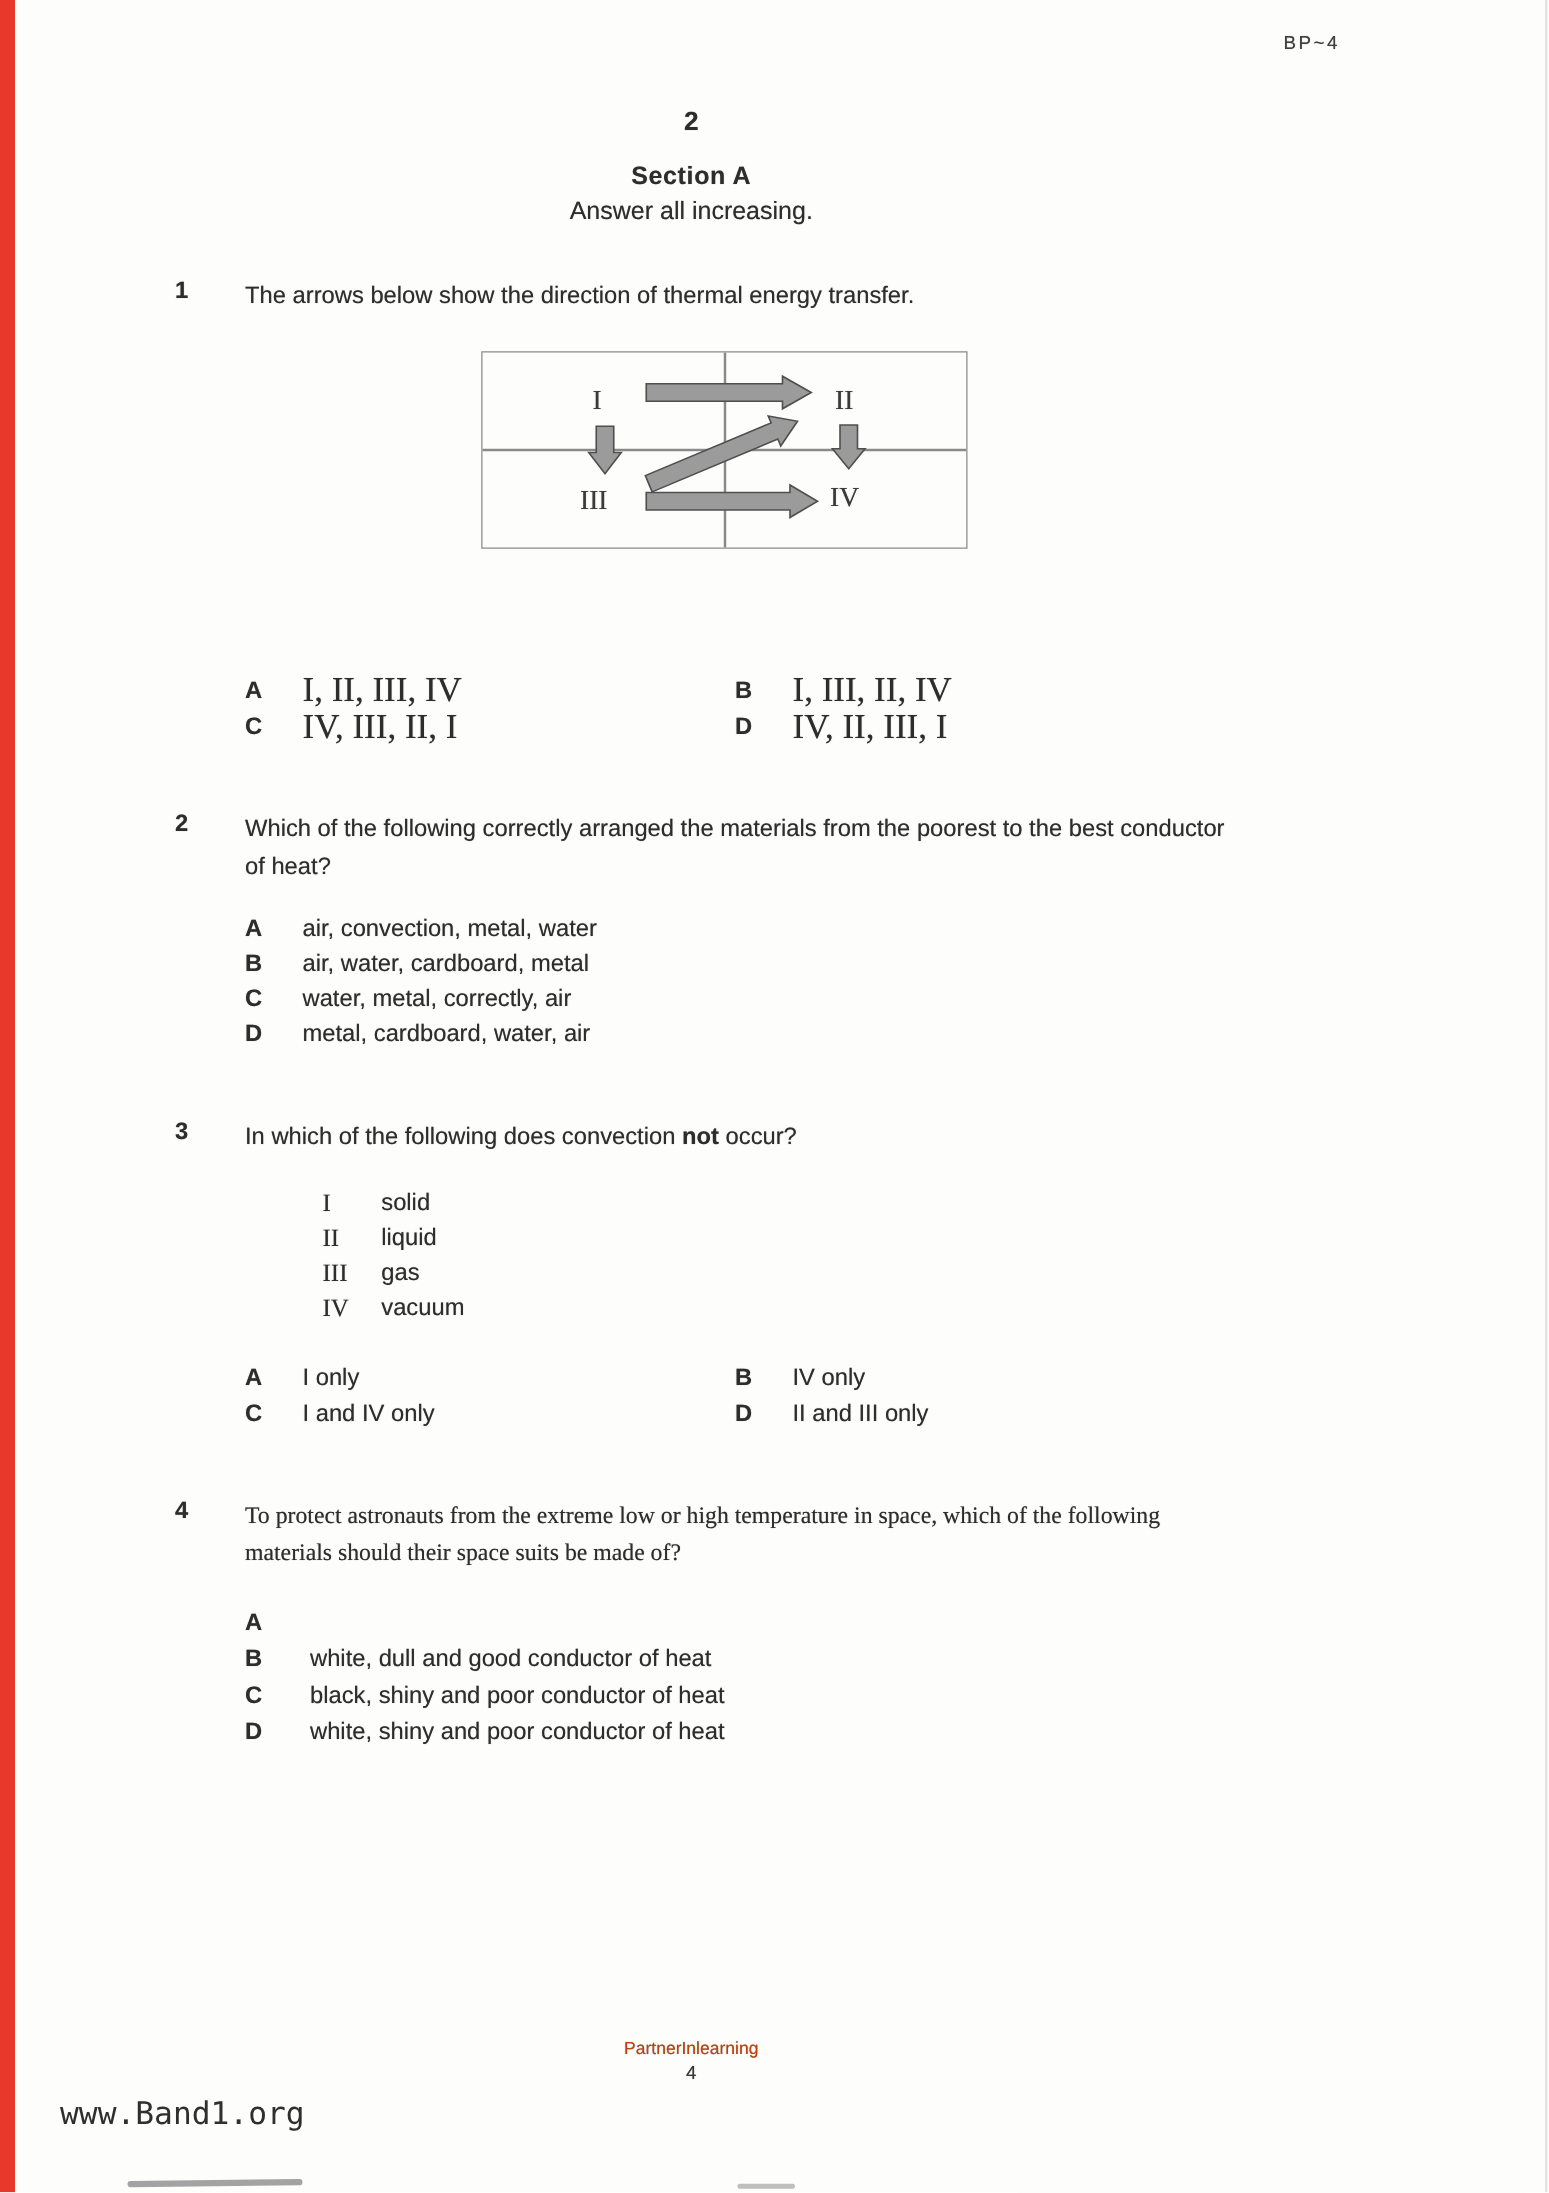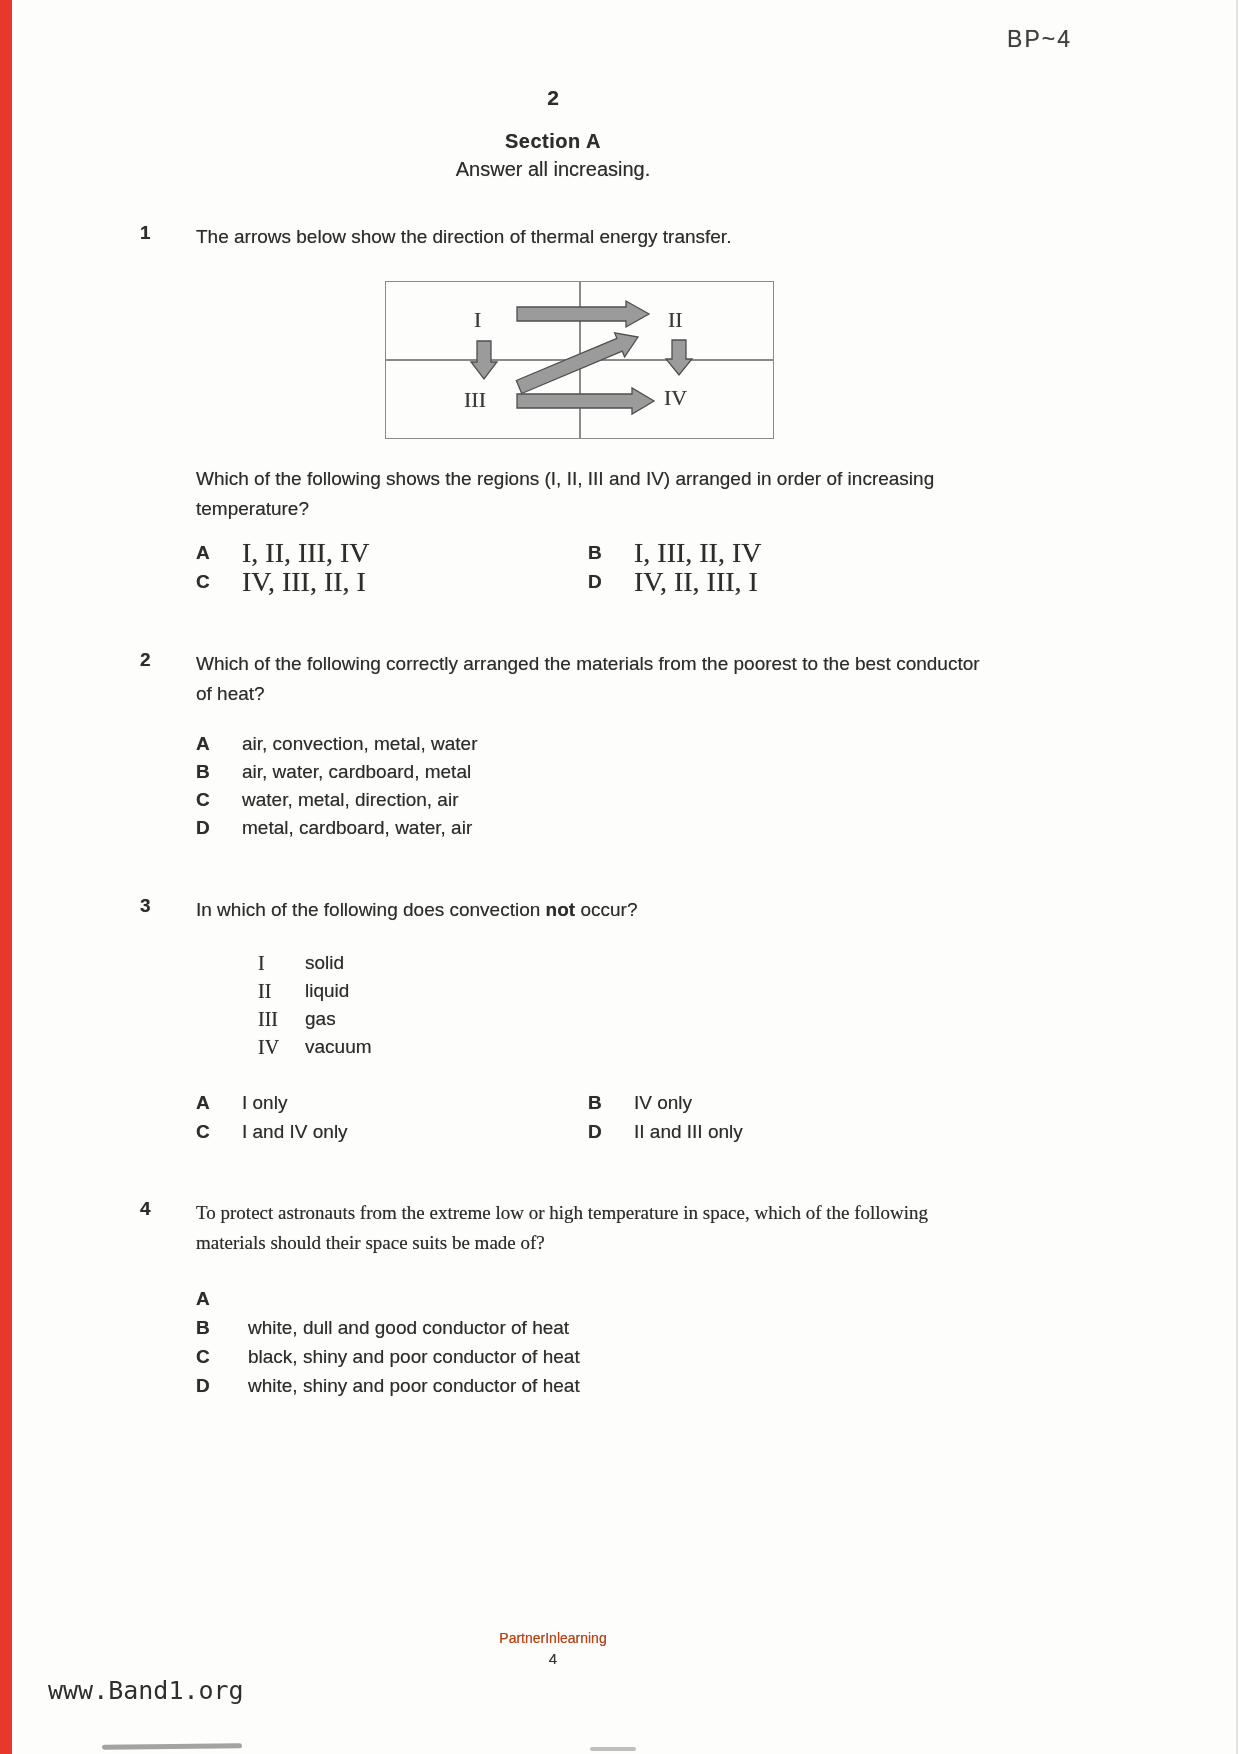--- a/index.html
+++ b/index.html
@@ -2,21 +2,21 @@
 <html style="--edge-strip: #e8382c; --arrow-fill: #9b9b9b; --arrow-stroke: #4f4f4f;"><head>
 <meta charset="utf-8">
 <style>
   html,body{margin:0;padding:0;background:#ffffff;}
   .page{position:relative;width:1239px;height:1754px;background:#fdfdfc;overflow:hidden;
         font-family:"Liberation Sans",sans-serif;color:#2d2d2d;}
   .abs{position:absolute;}
   .fuzz{text-shadow:0 0 0.7px rgba(45,45,45,0.55);}
   .edge-strip{position:absolute;left:0;top:0;width:12px;height:100%;background:var(--edge-strip,#e8382c);}
   .right-edge{position:absolute;right:1px;top:0;width:2px;height:100%;background:#e3e3e0;}
-  .corner-code{top:26px;right:167px;font-size:23px;letter-spacing:2px;color:#3f3f3f;}
+  .corner-code{top:26px;right:167px;font-size:15px;letter-spacing:2px;color:#3f3f3f;}
   .center-col{position:absolute;left:0;width:1106px;text-align:center;}
   .page-number{top:86px;font-size:21px;font-weight:700;}
   .section-title{top:130px;font-size:20px;font-weight:700;letter-spacing:0.5px;}
   .section-subtitle{top:158px;font-size:20px;}
   .q-num{left:140px;font-size:19px;font-weight:700;}
   .q-text{left:196px;width:800px;font-size:19px;line-height:30px;}
   
   .diagram{left:385px;top:281px;width:387px;height:156px;border:1.5px solid #8a8a8a;}
   .d-vline{position:absolute;left:193px;top:0;width:1.5px;height:100%;background:#8a8a8a;}
   .d-hline{position:absolute;left:0;top:77px;width:100%;height:1.5px;background:#8a8a8a;}
@@ -66,21 +66,20 @@
       <polygon class="d-arrow" points="135.7,111.5 236.3,69.2 238.6,74.8 252,55 228.6,50.8 230.9,56.3 130.3,98.5"></polygon>
       <polygon class="d-arrow" points="286,58 300,58 300,77 306,77 293,93 280,77 286,77"></polygon>
       <polygon class="d-arrow" points="131,112 246,112 246,106 268,119 246,132 246,126 131,126"></polygon>
     </svg>
     <span class="d-label d-tl fuzz">I</span>
     <span class="d-label d-tr fuzz">II</span>
     <span class="d-label d-bl fuzz">III</span>
     <span class="d-label d-br fuzz">IV</span>
   </div>
 
-  <div class="abs q-text fuzz" style="top:464px;">Which of the following shows the regions (I, II, III and IV) arranged in order of increasing temperature?</div>
 
   <div class="abs opt-grid" style="top:540px;">
     <div class="opt-row">
       <span class="opt-label fuzz">A</span>
       <span class="opt-serif fuzz">I, II, III, IV</span>
     </div>
     <div class="opt-row">
       <span class="opt-label fuzz">B</span>
       <span class="opt-serif fuzz">I, III, II, IV</span>
     </div>
@@ -101,21 +100,21 @@
     <div class="opt-row">
       <span class="opt-label fuzz">A</span>
       <span class="fuzz">air, convection, metal, water</span>
     </div>
     <div class="opt-row">
       <span class="opt-label fuzz">B</span>
       <span class="fuzz">air, water, cardboard, metal</span>
     </div>
     <div class="opt-row">
       <span class="opt-label fuzz">C</span>
-      <span class="fuzz">water, metal, direction, air</span>
+      <span class="fuzz">water, metal, correctly, air</span>
     </div>
     <div class="opt-row">
       <span class="opt-label fuzz">D</span>
       <span class="fuzz">metal, cardboard, water, air</span>
     </div>
   </div>
 
   <div class="abs q-num fuzz" style="top:895px;">3</div>
   <div class="abs q-text fuzz" style="top:895px;"><span>In which of the following does convection </span><b>not</b><span> occur?</span></div>
 

